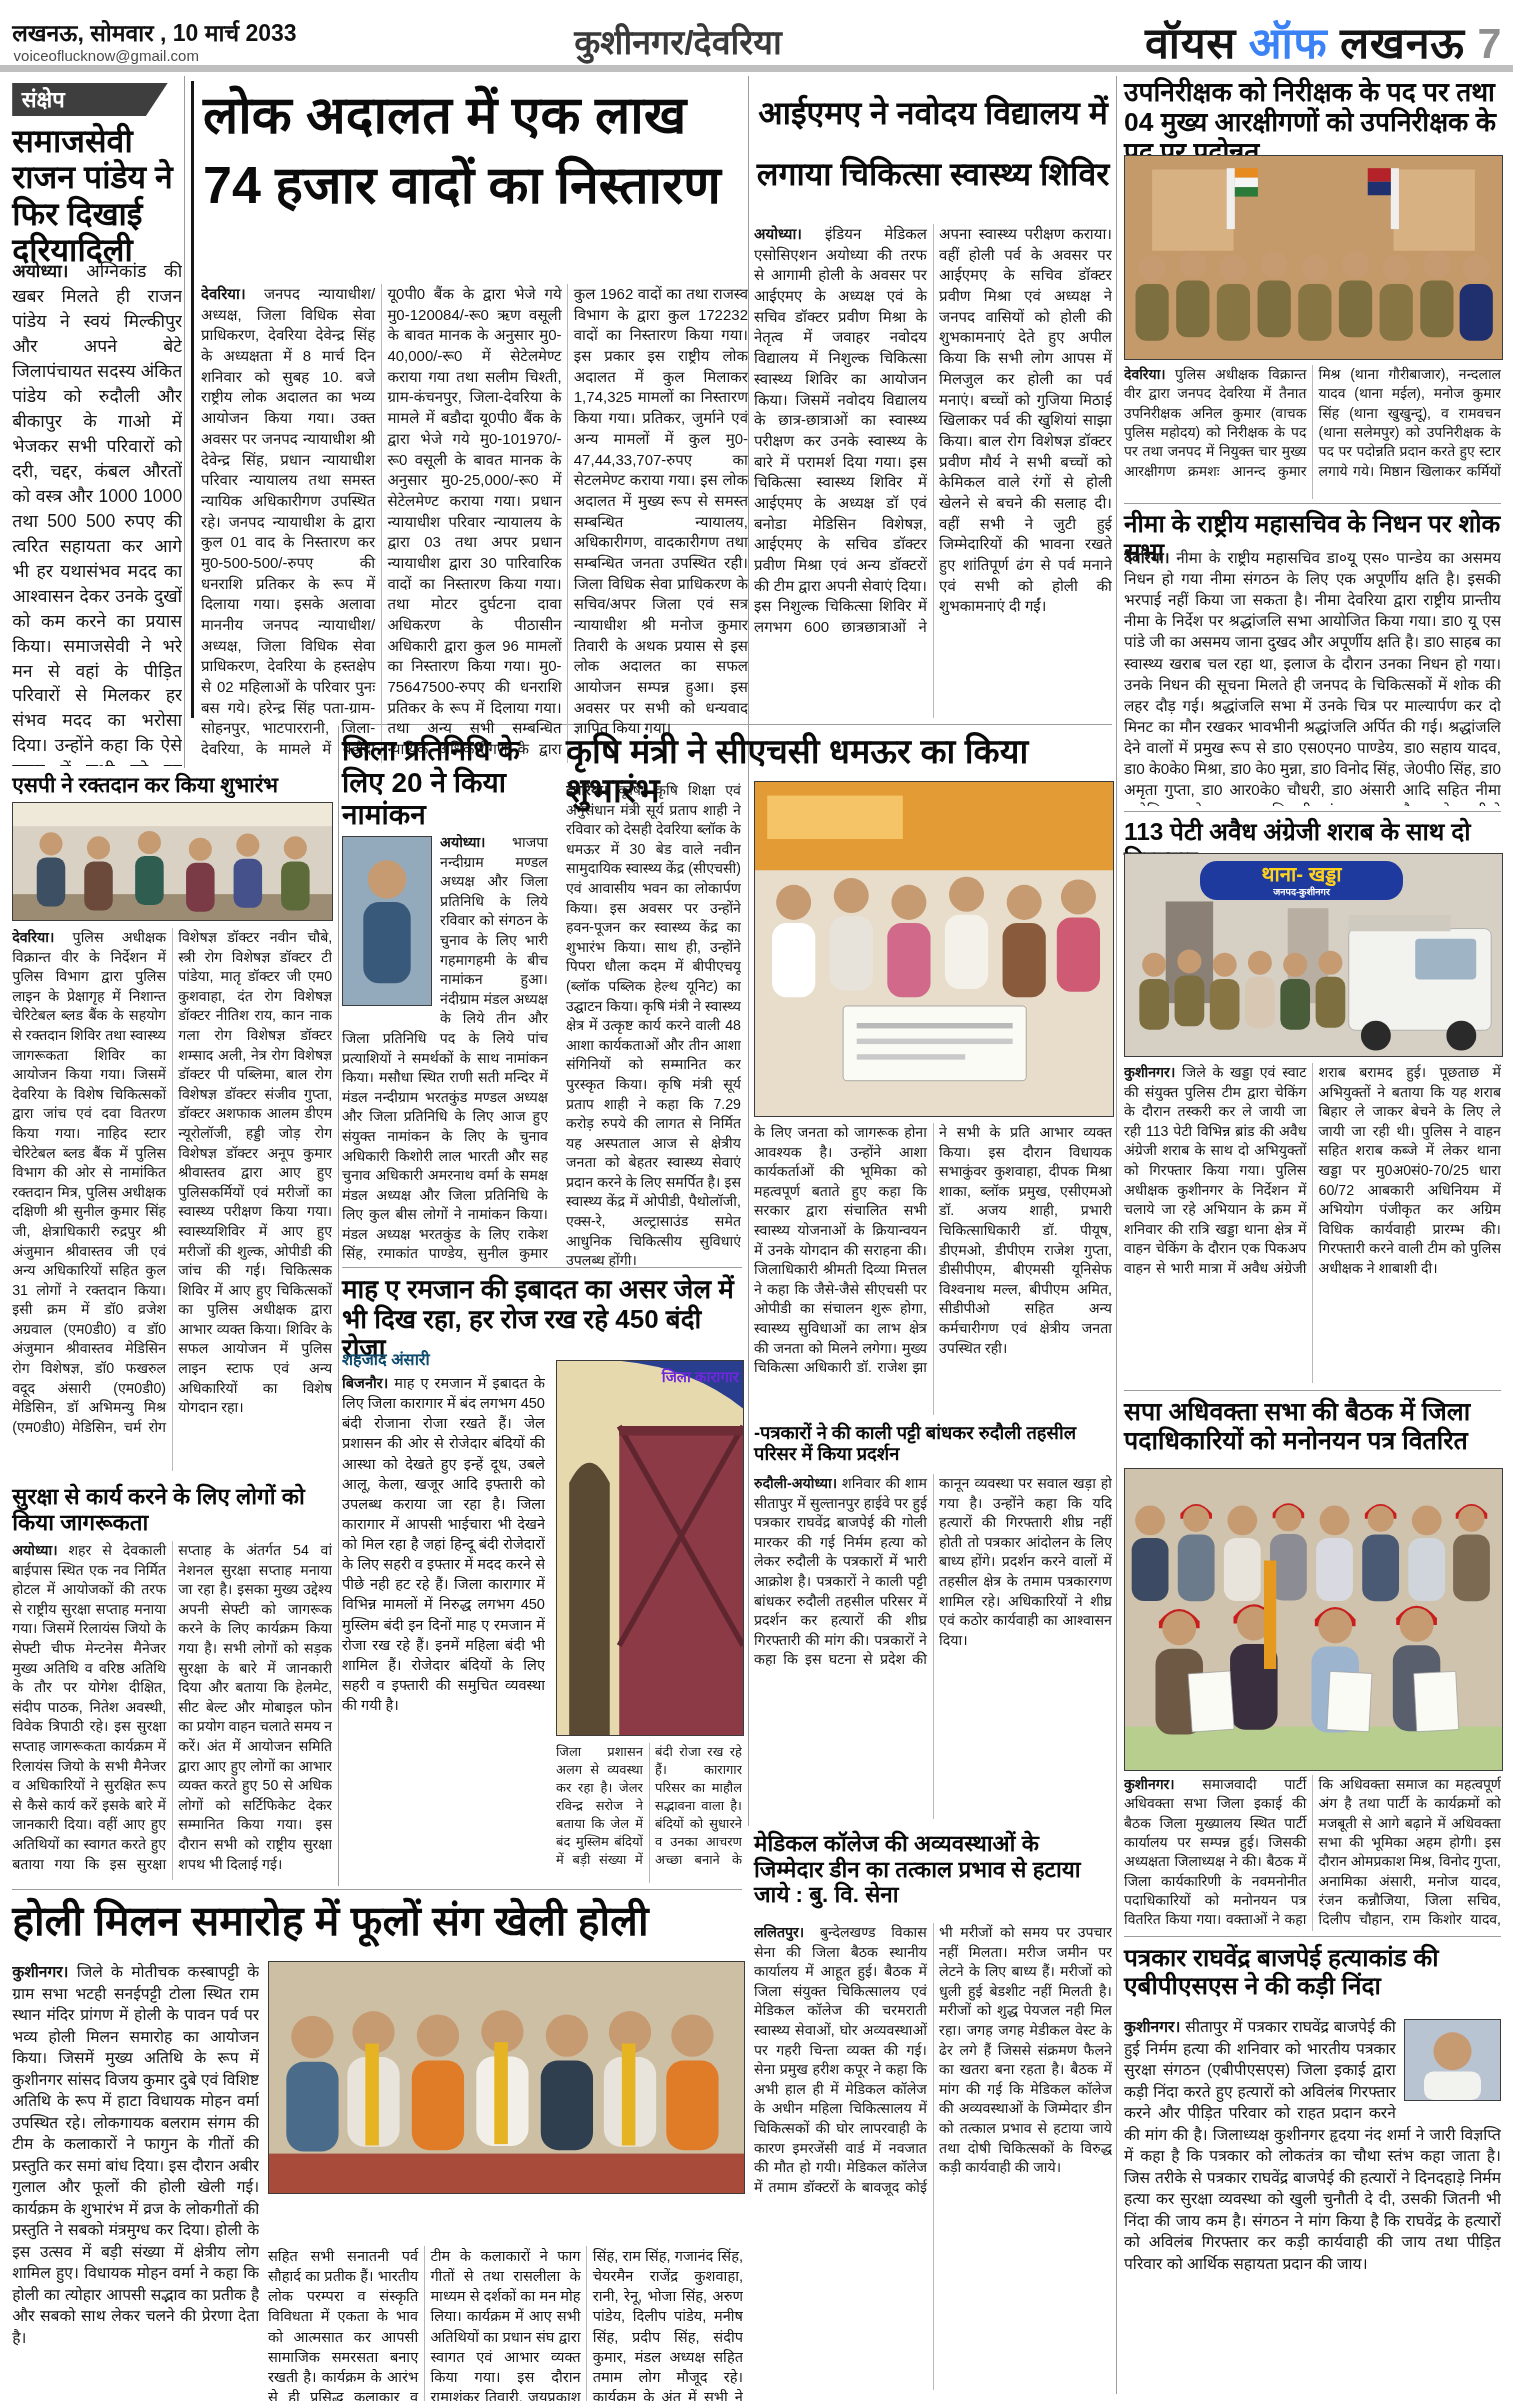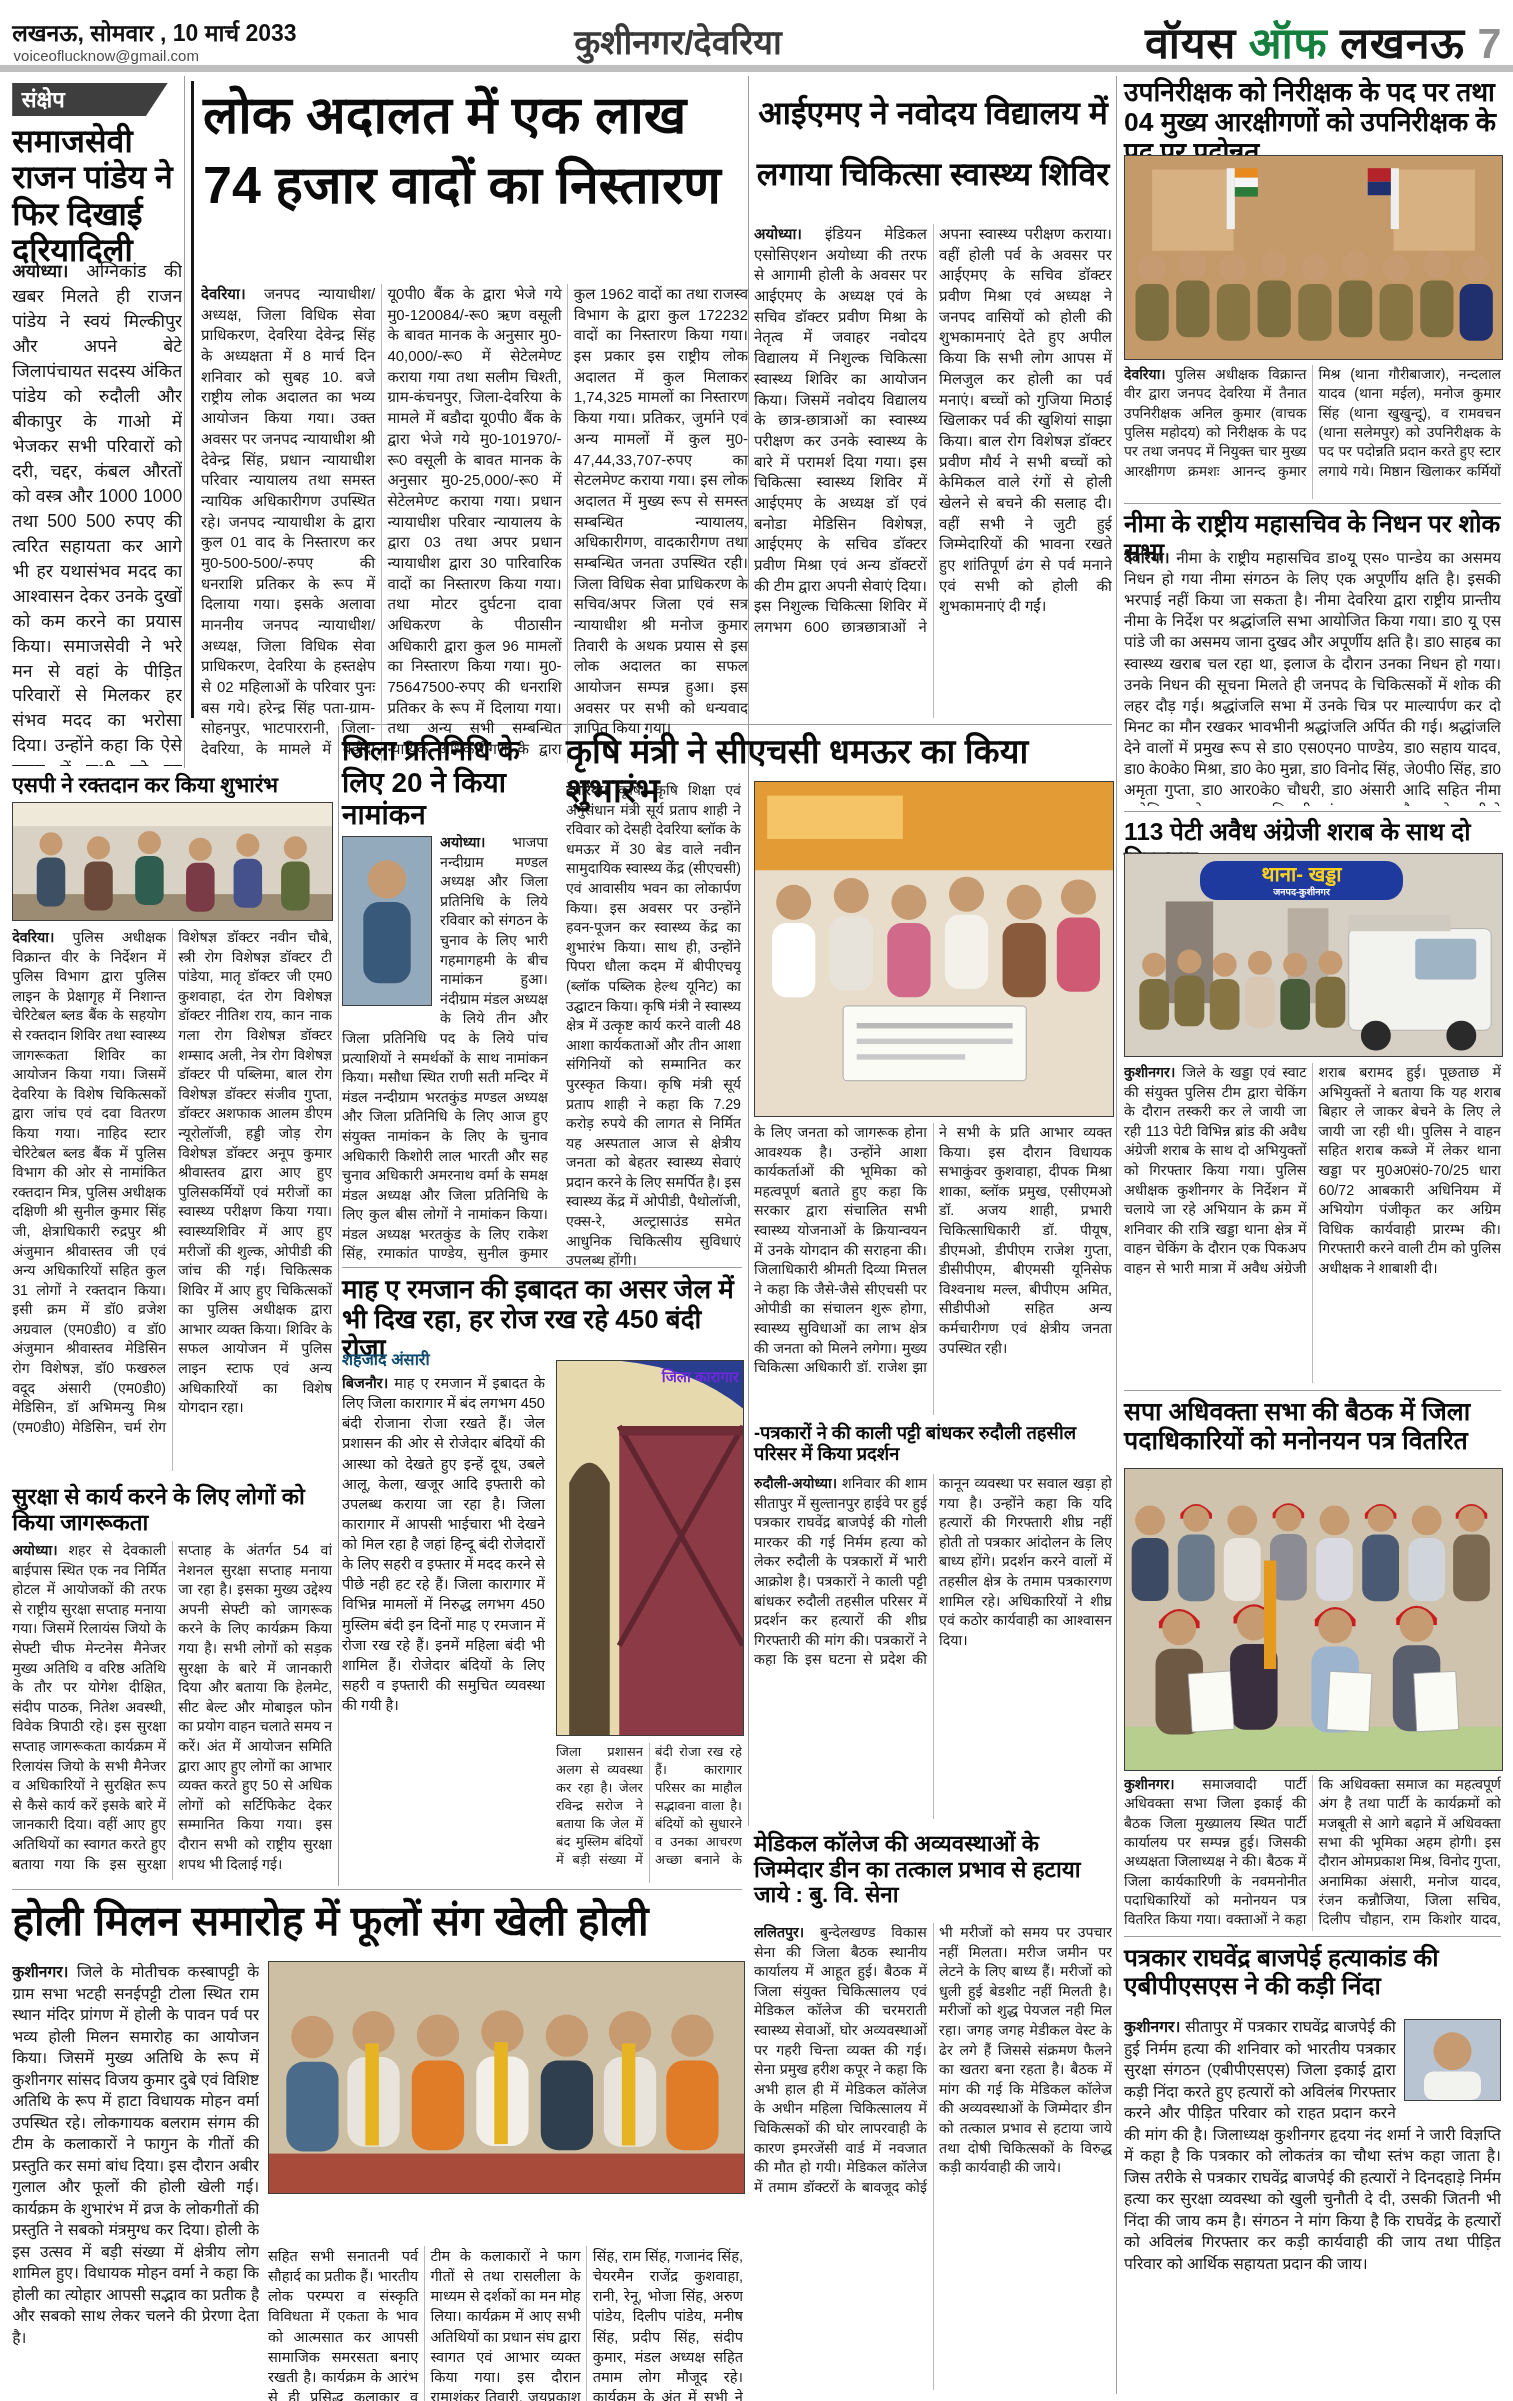--- a/index.html
+++ b/index.html
@@ -40,21 +40,21 @@
   </defs>
 </svg>
 
 <div id="page">
 
   <div class="abs" style="left:12.2px;top:16.3px;font-size:23px;font-weight:bold;color:#111">लखनऊ, सोमवार , 10 मार्च 2033</div>
   <div class="abs" style="left:13.6px;top:47px;font-size:15px;color:#4a4a4a">voiceoflucknow@gmail.com</div>
   <div class="abs" style="left:515px;top:17.6px;width:326px;text-align:center;font-size:34px;font-weight:bold;color:#3a3a3a">कुशीनगर/देवरिया</div>
   <div class="abs masthead" style="left:1105px;top:12.2px;width:397px;text-align:right">
     <span style="color:#151515">वॉयस</span>
-    <span style="color:#15803d">ऑफ</span>
+    <span style="color:#3b82f6">ऑफ</span>
     <span style="color:#151515">लखनऊ</span>
     <span style="color:#8f8f8f">7</span>
   </div>
   <div class="abs" style="left:0;top:65px;width:1514px;height:6.8px;background:#bfbfbf"></div>
 
   <div class="vr" style="left:184px;top:76px;height:692px"></div>
   <div class="abs" style="left:191px;top:81px;width:3.4px;height:637px;background:#161616"></div>
   <div class="vr" style="left:338px;top:726px;height:1160px"></div>
   <div class="vr" style="left:748px;top:76px;height:1750px"></div>
   <div class="vr" style="left:1116px;top:76px;height:2318px"></div>

